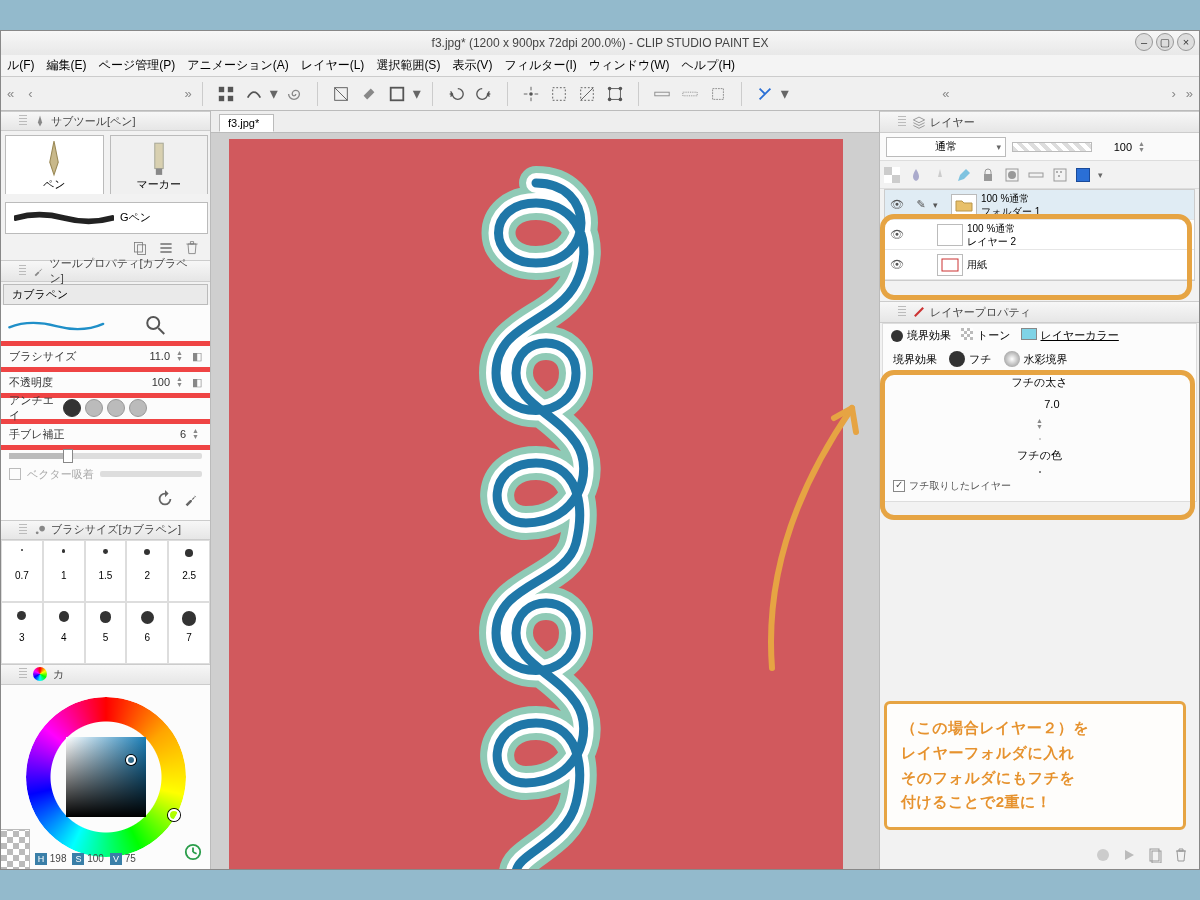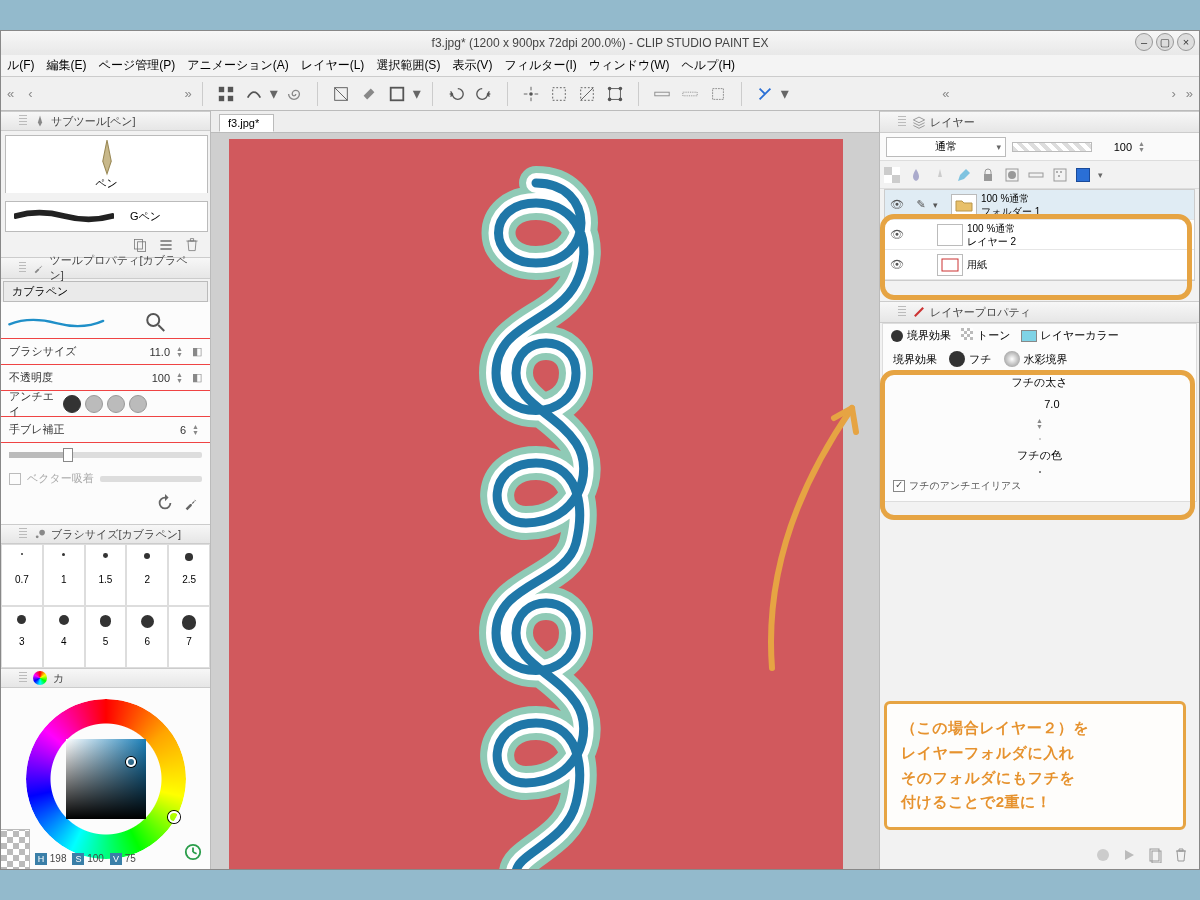--- a/index.html
+++ b/index.html
@@ -45,33 +45,33 @@
   .phead .grip { width:8px;height:12px; background:repeating-linear-gradient(#bbb,#bbb 1px,transparent 1px,transparent 3px); margin-right:6px;}
   .phead .ico { width:14px; height:14px; margin-right:4px; color:#777; }
 
   
   .tabs2 { display:flex; height:68px; }
   .tabcard { flex:1; background:#fff; border:1px solid #bbb; margin:4px 2px 0 4px; border-bottom:none;
     display:flex; flex-direction:column; align-items:center; justify-content:center; font-size:11px; position:relative;}
   .tabcard.inactive { background:#f0f0f0; }
   .tabcard .penico { width:22px; height:38px; }
   .brushrow { height:34px; background:#fff; border:1px solid #bbb; margin:8px 2px 2px 4px;
-    display:flex;align-items:center; padding:0 8px; font-size:11px; gap:16px;}
+    display:flex;align-items:center; padding:0 8px; font-size:11px; gap:6px;}
   .brushstroke { width:100px; height:14px; }
   .iconrow { height:26px; display:flex; align-items:center; justify-content:flex-end; gap:10px;
     padding:0 10px; color:#777; }
   .iconrow svg{width:16px;height:16px;cursor:pointer;}
 
   
   .propbody { background:#fcfcfc; padding:4px 0 8px 0; }
   .bluewave { height:32px; display:flex; align-items:center; padding:0 6px; justify-content:space-between;}
   .bluewave svg{ width:150px; height:24px;}
   .mag { width:22px;height:22px;color:#666;}
-  .proprow { display:flex; align-items:center; height:26px; padding:12px 8px; font-size:11px; gap:6px;
-    border-top:1px solid #ef4444;}
+  .proprow { display:flex; align-items:center; height:26px; padding:5px 8px; font-size:11px; gap:6px;
+    border-top:5px solid #ef4444;}
   .proprow .lab { width:70px; color:#333;}
   .proprow .val { margin-left:auto; width:44px; text-align:right; color:#333;}
   .proprow .spinner { width:10px; display:flex;flex-direction:column; color:#888; font-size:7px; line-height:6px;}
   .aa-dots { display:flex; gap:4px; align-items:center;}
   .aa-dots span{ width:18px;height:18px; border-radius:50%; background:#bbb; border:1px solid #999;}
   .aa-dots span.sel{ background:#333; border-color:#333;}
   .slider { flex:1; height:6px; background:#ddd; position:relative; border-radius:2px;}
   .slider .fill{position:absolute;left:0;top:0;bottom:0;background:#bbb;width:30%;}
   .slider .knob{position:absolute;top:-4px;width:10px;height:14px;background:#fff;border:1px solid #888;left:28%;}
   .checkrow{display:flex;align-items:center;font-size:11px;color:#aaa;padding:4px 8px;gap:6px;}
@@ -334,20 +334,27 @@
             <path d="M10 2 L13 12 L10 18 L7 12 Z" fill="#888"></path>
           </svg>
         <span>サブツール[ペン]</span>
       </div>
       <div class="tabs2">
         <div class="tabcard">
           <svg class="penico" viewBox="0 0 20 36">
               <path d="M10 2 L14 22 L10 34 L6 22 Z" fill="#c8b88a" stroke="#998855"></path>
             </svg>
           <span>ペン</span>
+        </div>
+        <div class="tabcard inactive">
+          <svg class="penico" viewBox="0 0 20 36">
+              <rect x="6" y="4" width="8" height="24" fill="#d8d0b0" stroke="#aa9"></rect>
+              <rect x="7" y="28" width="6" height="6" fill="#888"></rect>
+            </svg>
+          <span>マーカー</span>
         </div>
       </div>
       <div class="brushrow">
         <svg class="brushstroke" viewBox="0 0 120 16">
             <path d="M2 8 Q30 0 60 8 T118 8" stroke="#222" stroke-width="7" fill="none" stroke-linecap="round"></path>
           </svg>
         <span>Gペン</span>
       </div>
       <div class="iconrow">
         <svg viewBox="0 0 20 20">
@@ -652,21 +659,21 @@
       <div style="background:#fcfcfc;border:1px solid #ddd;margin:0 2px;padding-bottom:6px;">
         <div class="lp-tabs">
           <span style="display:flex;align-items:center;">
               <span class="dot"></span>
               <span>境界効果</span>
             </span>
           <span style="display:flex;align-items:flex-start;">
               <span class="chk"></span>
               <span>トーン</span>
             </span>
-          <span style="display:flex;align-items:center;">
+          <span style="display:flex;align-items:flex-start;text-decoration:underline;">
               <span class="sw"></span>
               <span>レイヤーカラー</span>
             </span>
         </div>
         <div class="lp-sub">
           <span>境界効果</span>
           <span class="opt">
               <span class="bigdot"></span>
               <span>フチ</span>
             </span>
@@ -686,21 +693,21 @@
             </div>
           </div>
         <div class="lp-row">
           <span>フチの色</span>
           <div class="colbox" style="background: rgb(143, 202, 182);"></div>
         </div>
         <div class="lp-chk">
           <span style="width:12px;height:12px;border:1px solid #888;background:#fff;position:relative;">
             <span style="position:absolute;left:1px;top:-2px;">✓</span>
           </span>
-          <span>フチのアンチエイリアス</span>
+          <span>フチ取りしたレイヤー</span>
         </div>
       </div>
 
       <div class="footrow" style="position:absolute;bottom:4px;right:0;left:0;">
         <svg viewBox="0 0 16 16">
             <circle cx="8" cy="8" r="6" fill="#ccc"></circle>
           </svg>
         <svg viewBox="0 0 16 16">
             <path d="M4 3v10l9-5z" fill="#bbb"></path>
           </svg>

